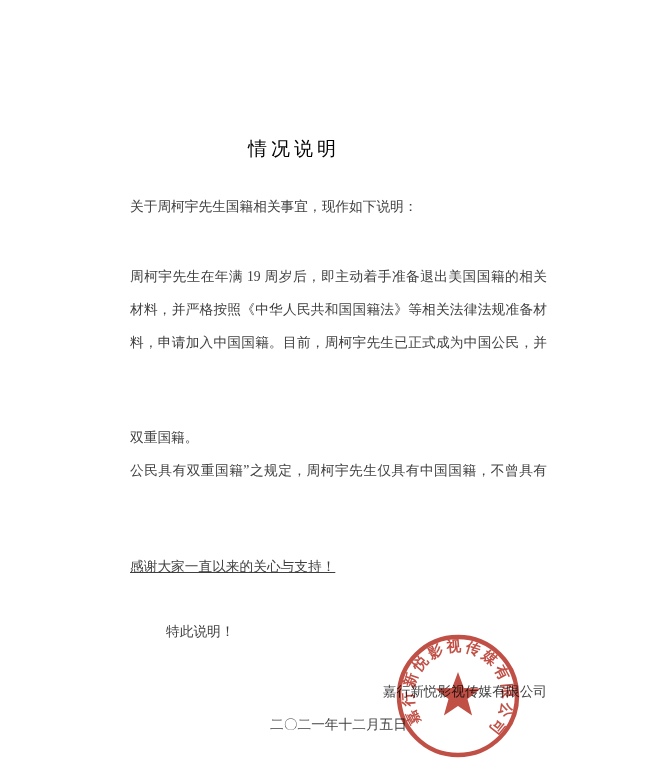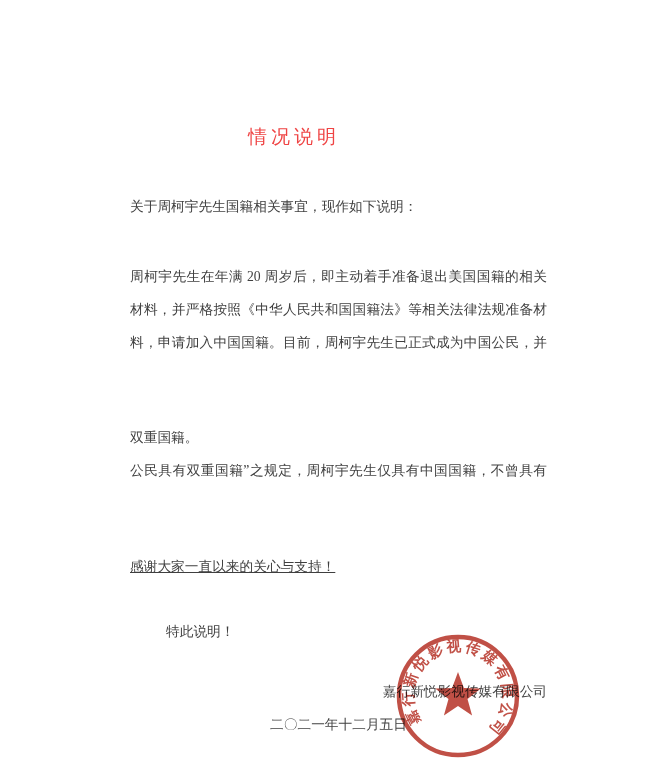--- a/index.html
+++ b/index.html
@@ -8,28 +8,28 @@
     position: relative;
     width: 672px;
     height: 768px;
     background: #ffffff;
     font-family: "Liberation Serif", "DejaVu Serif", serif;
     color: #3f3f3f;
     overflow: hidden;
   }
   .doc-title {
     position: absolute;
-    top: 124px;
+    top: 136px;
     left: 0;
     width: 588px;
     text-align: center;
     font-size: 19px;
     font-weight: normal;
     letter-spacing: 4px;
-    color: #ef4444;
+    color: #000000;
   }
   .block {
     position: absolute;
     left: 130px;
     width: 417px;
     font-size: 13.7px;
     line-height: 33px;
     color: #3f3f3f;
   }
   .line { height: 33px; white-space: nowrap; }
@@ -61,21 +61,21 @@
 
 <div class="page">
 
   <h1 class="doc-title">情况说明</h1>
 
   <div class="block intro">
     <div class="line">关于周柯宇先生国籍相关事宜，现作如下说明：</div>
   </div>
 
   <div class="block para1">
-    <div class="line fill">周柯宇先生在年满 20 周岁后，即主动着手准备退出美国国籍的相关</div>
+    <div class="line fill">周柯宇先生在年满 19 周岁后，即主动着手准备退出美国国籍的相关</div>
     <div class="line fill">材料，并严格按照《中华人民共和国国籍法》等相关法律法规准备材</div>
     <div class="line fill">料，申请加入中国国籍。目前，周柯宇先生已正式成为中国公民，并</div>
   </div>
 
   <div class="block para2">
     <div class="line">双重国籍。</div>
     <div class="line fill">公民具有双重国籍”之规定，周柯宇先生仅具有中国国籍，不曾具有</div>
   </div>
 
   <div class="block thanks">

